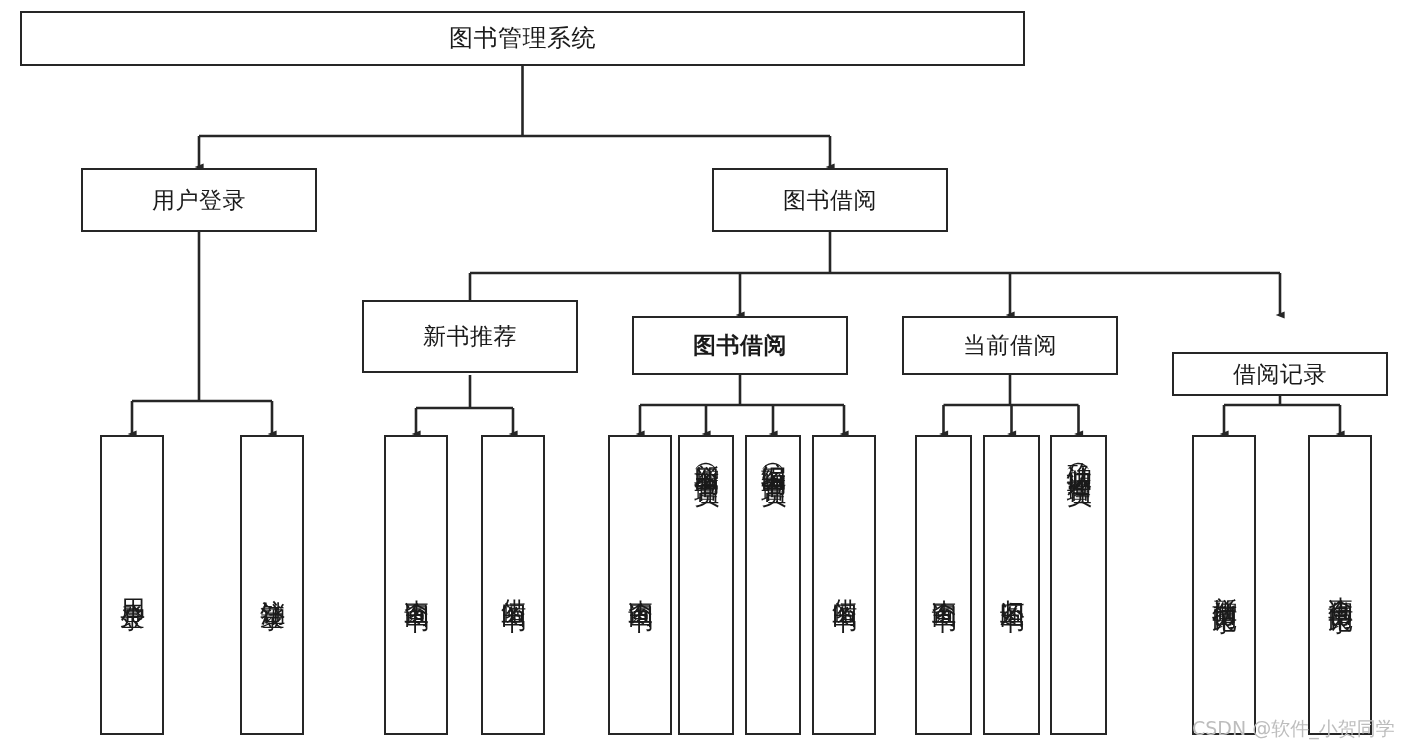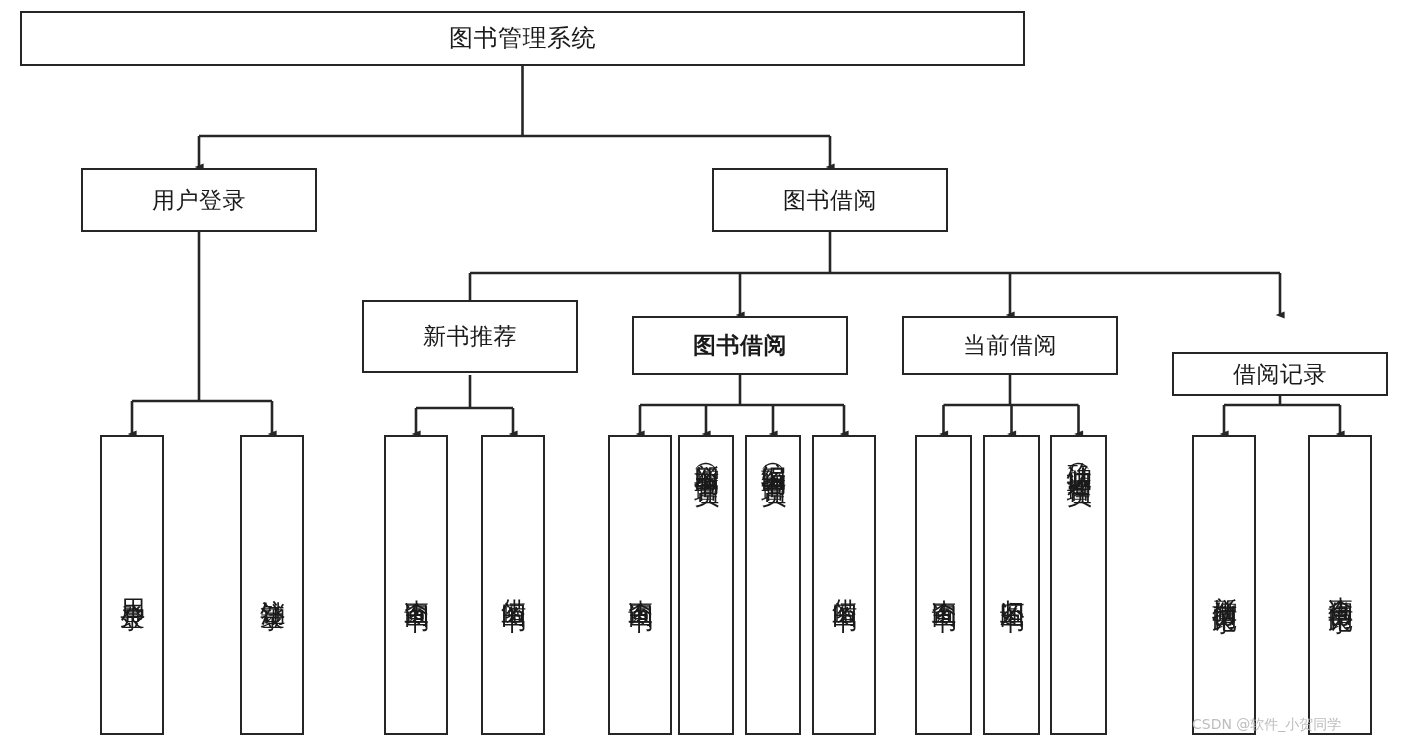--- a/index.html
+++ b/index.html
@@ -66,21 +66,21 @@
     white-space: nowrap;
   }
   
   .node.vert.centered {
     align-items: center;
     padding-top: 0;
   }
   .watermark {
     position: absolute;
     color: #bdbdbd;
-    font-size: 14px;
+    font-size: 19px;
     white-space: nowrap;
     z-index: 5;
     font-family: "DejaVu Sans", "Liberation Sans", sans-serif;
   }
 </style>
 </head>
 <body>
 
 <div id="canvas">
 

